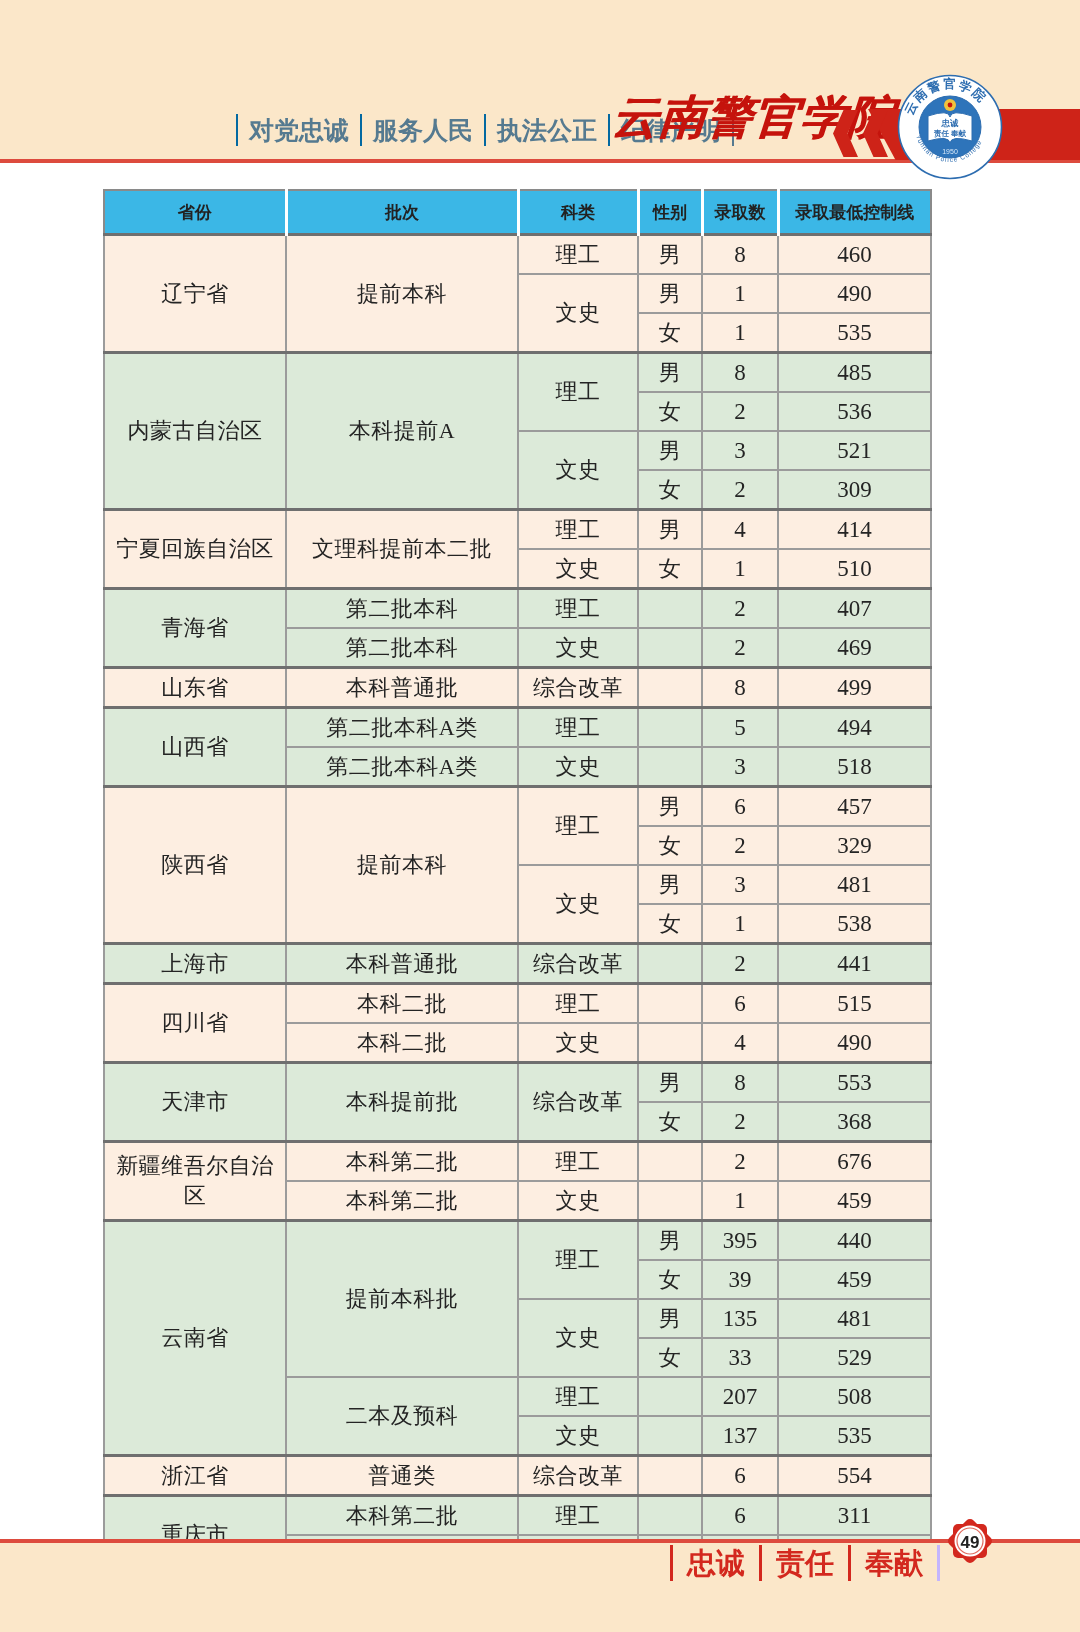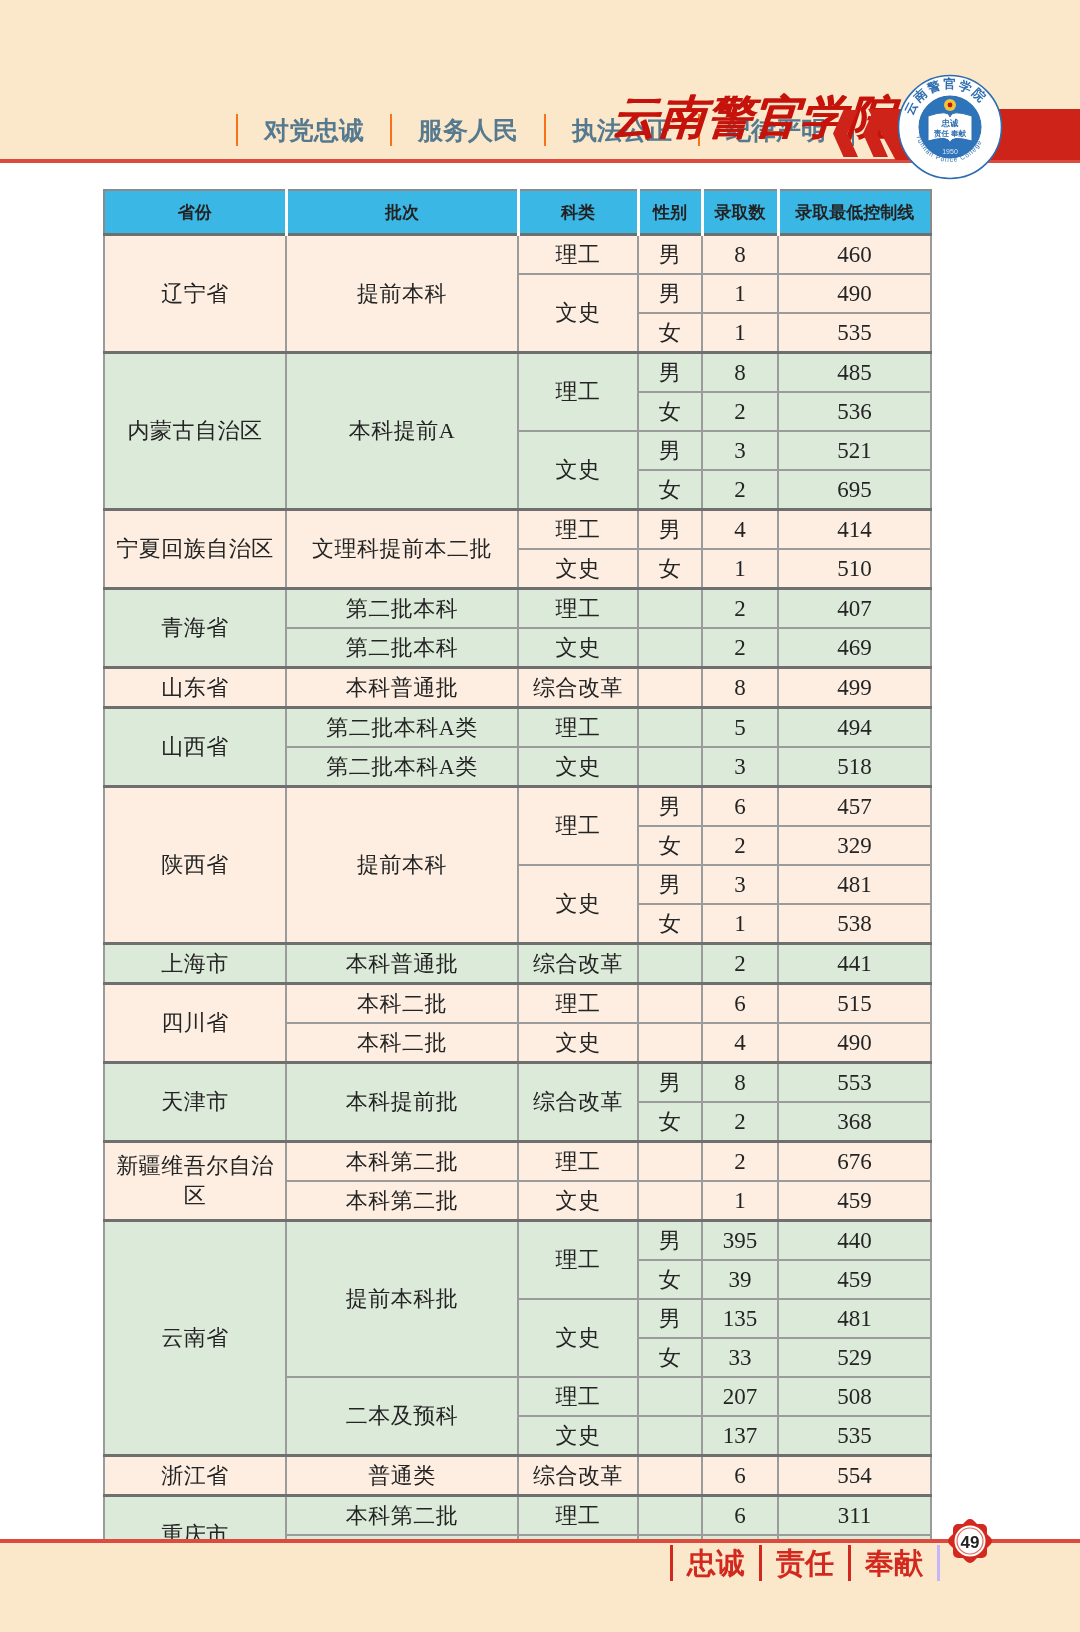--- a/index.html
+++ b/index.html
@@ -5,21 +5,21 @@
   html,body{margin:0;padding:0;}
   body{font-family:"Liberation Serif","DejaVu Serif",serif;}
   .page{position:relative;width:1080px;height:1632px;background:#ffffff;overflow:hidden;}
 
   
   .band-top{position:absolute;left:0;top:0;width:1080px;height:159px;background:#fbe7c9;}
   .rule-top{position:absolute;left:0;top:159px;width:1080px;height:4px;background:#dd4b3e;}
   .slogan{position:absolute;left:236px;top:114px;display:flex;align-items:center;
           font-family:"Liberation Sans","DejaVu Sans",sans-serif;font-weight:600;
           font-size:25px;color:#557a90;line-height:32px;}
-  .slogan span{padding:0 26px;border-left:2px solid #f97316;white-space:nowrap;}
+  .slogan span{padding:0 11px;border-left:2px solid #0369a1;white-space:nowrap;}
   .slogan span:last-child{border-right:2px solid #557a90;}
   .college-name{position:absolute;left:612px;top:88px;width:230px;
           font-family:"Liberation Serif","DejaVu Serif",serif;font-weight:bold;font-style:italic;
           font-size:46px;line-height:60px;color:#c5130c;letter-spacing:1px;
           transform:skewX(-4deg);text-shadow:1px 0 0 #c5130c;white-space:nowrap;}
   .chevrons{position:absolute;left:833px;top:110px;display:flex;gap:5px;z-index:2;}
   .chev{width:25px;height:47px;background:#ce2318;
         clip-path:polygon(100% 0,42% 0,0 50%,42% 100%,100% 100%,58% 50%);}
   .ribbon{position:absolute;left:868px;top:109px;width:212px;height:51px;background:#ce2318;
           clip-path:polygon(0 0,100% 0,100% 100%,13% 100%);z-index:1;}
@@ -149,21 +149,21 @@
         </tr>
         <tr class="green">
           <td rowspan="2">文史</td>
           <td>男</td>
           <td class="n">3</td>
           <td class="n">521</td>
         </tr>
         <tr class="green">
           <td>女</td>
           <td class="n">2</td>
-          <td class="n">695</td>
+          <td class="n">309</td>
         </tr>
         <tr class="peach gs">
           <td rowspan="2">宁夏回族自治区</td>
           <td rowspan="2">文理科提前本二批</td>
           <td>理工</td>
           <td>男</td>
           <td class="n">4</td>
           <td class="n">414</td>
         </tr>
         <tr class="peach">

